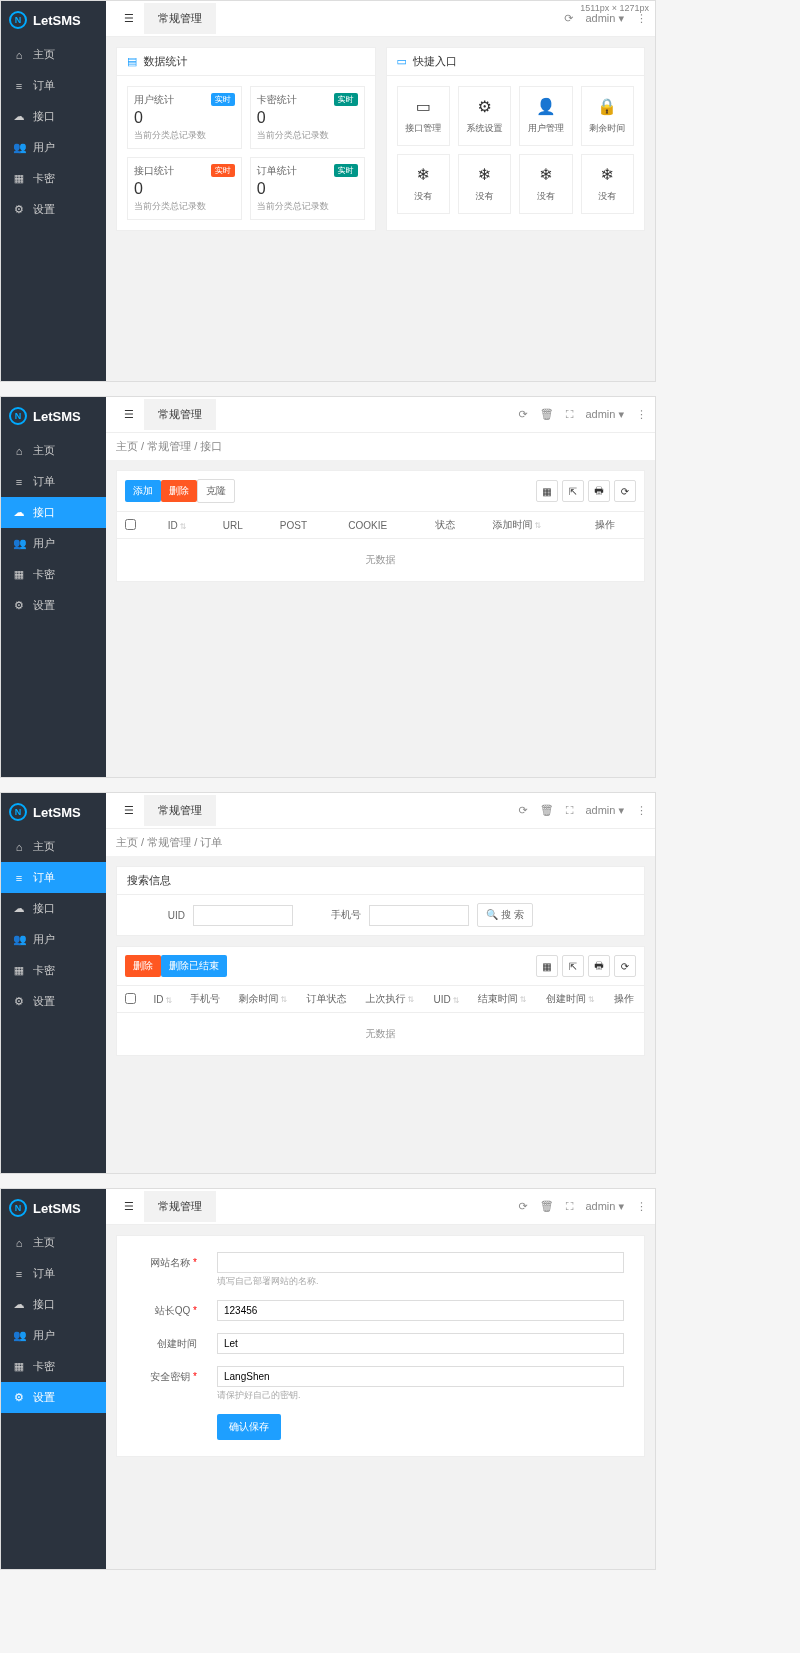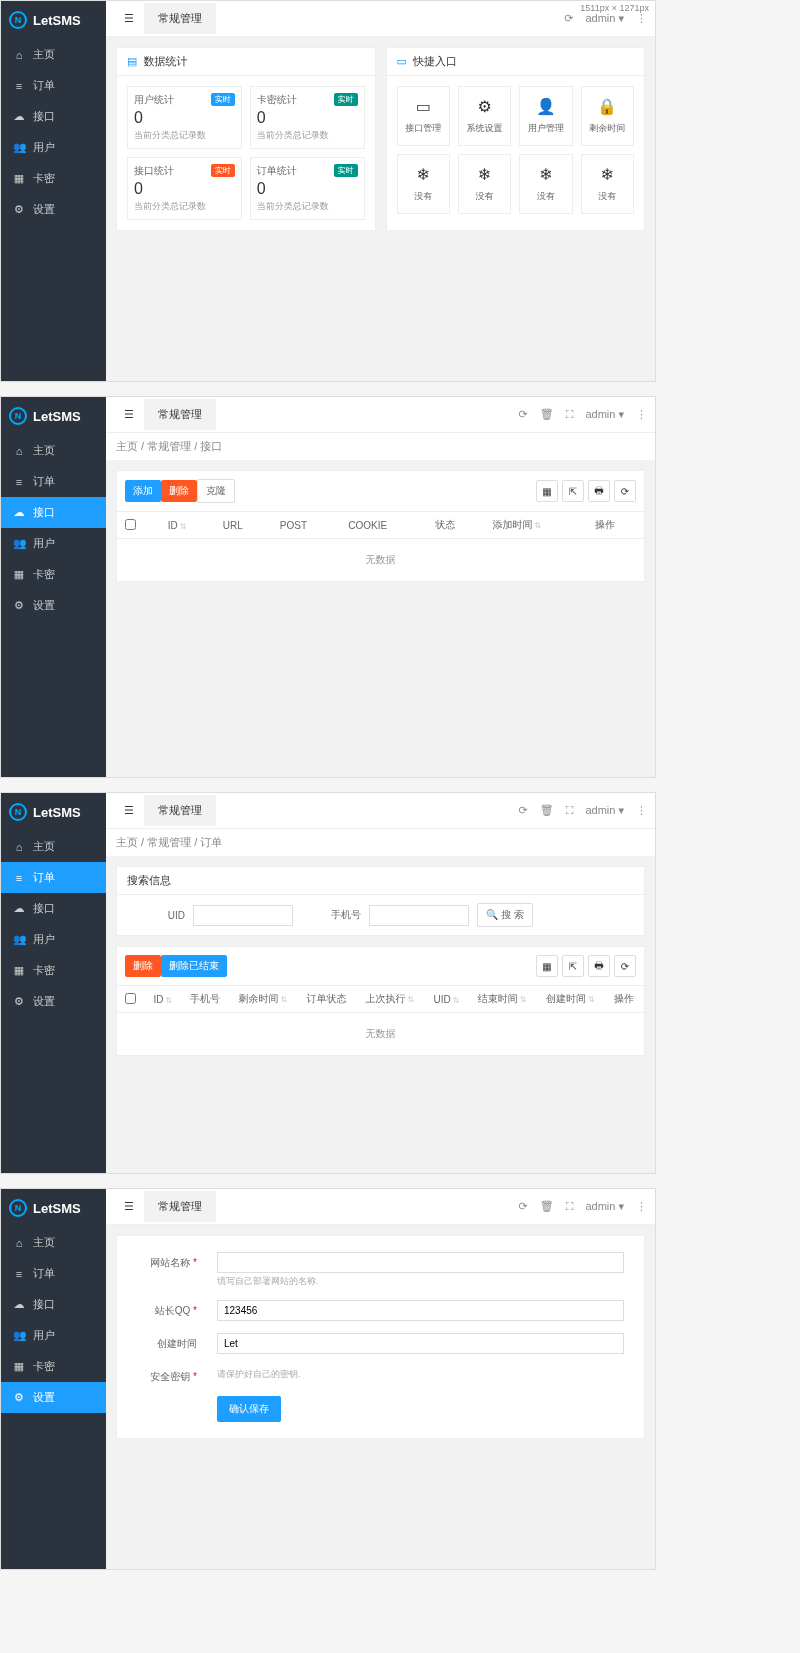--- a/index.html
+++ b/index.html
@@ -417,21 +417,21 @@
           <div class="form-row">
             <div class="form-label"><span>站长QQ</span> <span class="req">*</span></div>
             <input class="form-input" value="123456" style="">
           </div>
           <div class="form-row">
             <div class="form-label">创建时间</div>
             <input class="form-input" value="Let" style="">
           </div>
           <div class="form-row">
             <div class="form-label"><span>安全密钥</span> <span class="req">*</span></div>
-            <div style="flex:1"><div class="form-help">请保护好自己的密钥.</div></div>
+            <div style="flex:1"><input class="form-input" style="width: 100%;" value="LangShen"><div class="form-help">请保护好自己的密钥.</div></div>
           </div>
           <div class="form-row">
             <div class="form-label"></div>
             <button class="btn btn-blue" style="padding:6px 12px">确认保存</button>
           </div>
         </div>
           </div>
       </div>
     </div>
   </div>

